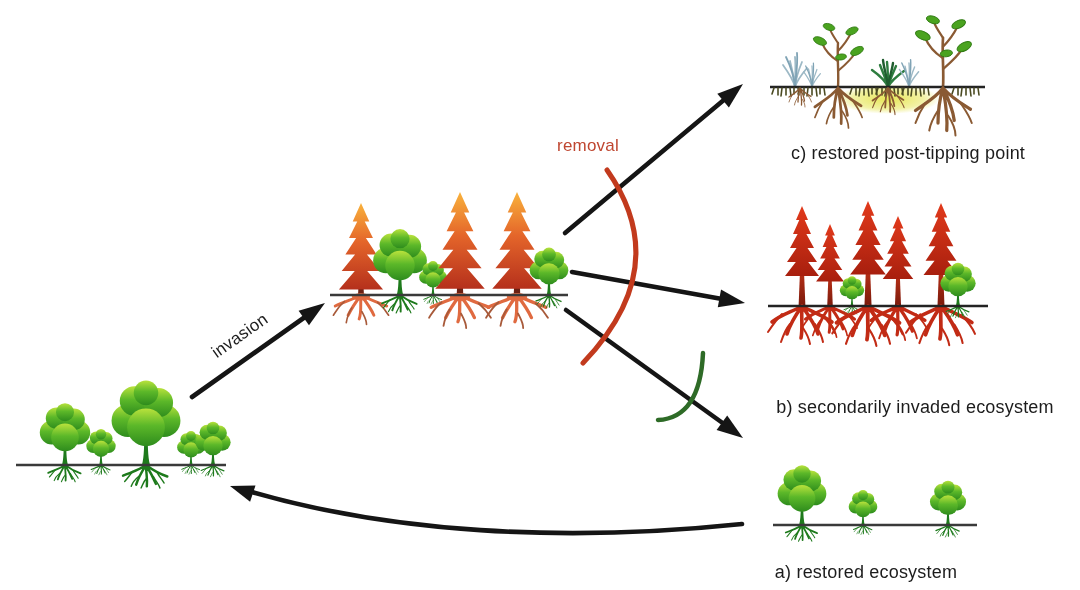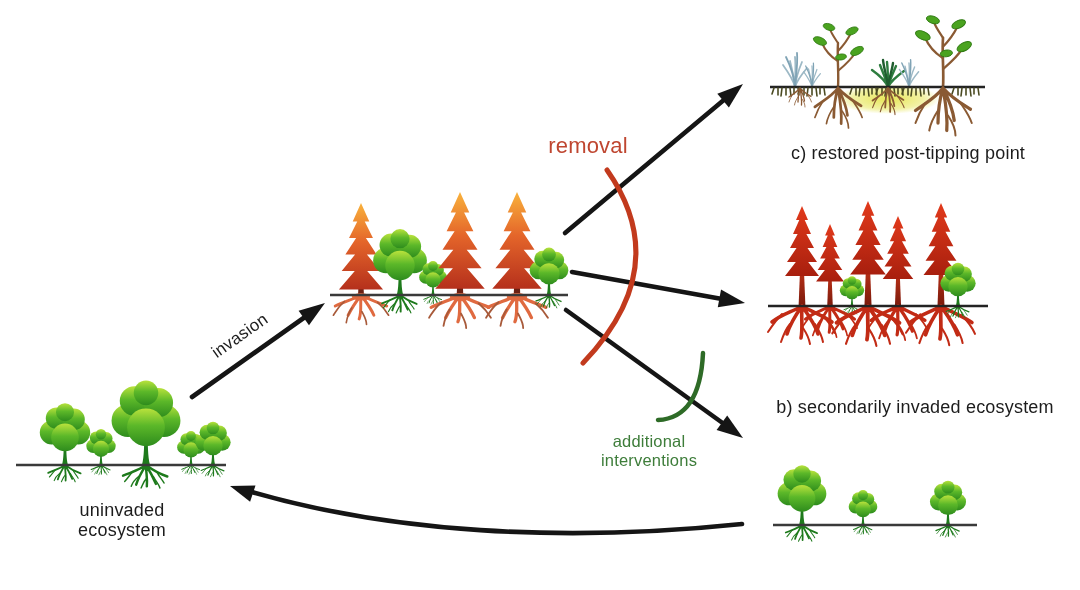--- a/index.html
+++ b/index.html
@@ -20,21 +20,21 @@
   .arc-interv  { stroke:var(--interventions-arc,#2e6b27); stroke-width:4.5; fill:none; stroke-linecap:round; }
 
   
   .lbl {
     position:absolute; transform:translate(-50%,-50%);
     color:var(--scene-label-text,#1c1c1c);
     font-size:18px; text-align:center; white-space:nowrap; letter-spacing:0.2px;
   }
   .lbl.wrap { white-space:normal; line-height:1.13; }
   #lbl-invasion      { left:240px; top:336px; transform:translate(-50%,-50%) rotate(-35deg); font-size:17px; }
-  #lbl-removal       { left:588px; top:146px; color:var(--removal-text,#bf4630); font-size:22px; }
+  #lbl-removal       { left:588px; top:146px; color:var(--removal-text,#bf4630); font-size:17px; }
   #lbl-interventions { left:649px; top:451px; color:var(--interventions-text,#3e7d3a); font-size:16.5px; width:160px; }
   #lbl-uninvaded     { left:122px; top:520px; width:112px; }
   #lbl-post-tipping  { left:908px; top:153px; }
   #lbl-secondarily   { left:915px; top:383px;margin-top:24px; }
   #lbl-restored      { left:866px; top:572px; }
 </style>
 </head>
 <body>
 
 <div class="stage">
@@ -220,17 +220,16 @@
       <path d="M742,524 C560,543 390,532 252,492" class="arrow"></path>
       <path d="M230,486 L255.5,485.5 L250.1,501.7 Z" class="arrowhead"></path>
     </g>
 
     <path d="M607,170 Q675,267 583,363" class="arc-removal"></path>
     <path d="M703,353 Q700,418 658,420" class="arc-interv"></path>
   </svg>
 
   <div class="lbl" id="lbl-invasion">invasion</div>
   <div class="lbl" id="lbl-removal">removal</div>
-  <div class="lbl wrap" id="lbl-interventions">additional interventions</div>
-  <div class="lbl wrap" id="lbl-uninvaded">uninvaded ecosystem</div>
   <div class="lbl" id="lbl-post-tipping">c) restored post-tipping point</div>
   <div class="lbl" id="lbl-secondarily">b) secondarily invaded ecosystem</div>
+  <div class="lbl" id="lbl-restored">a) restored ecosystem</div>
 </div>
 
 </body></html>

